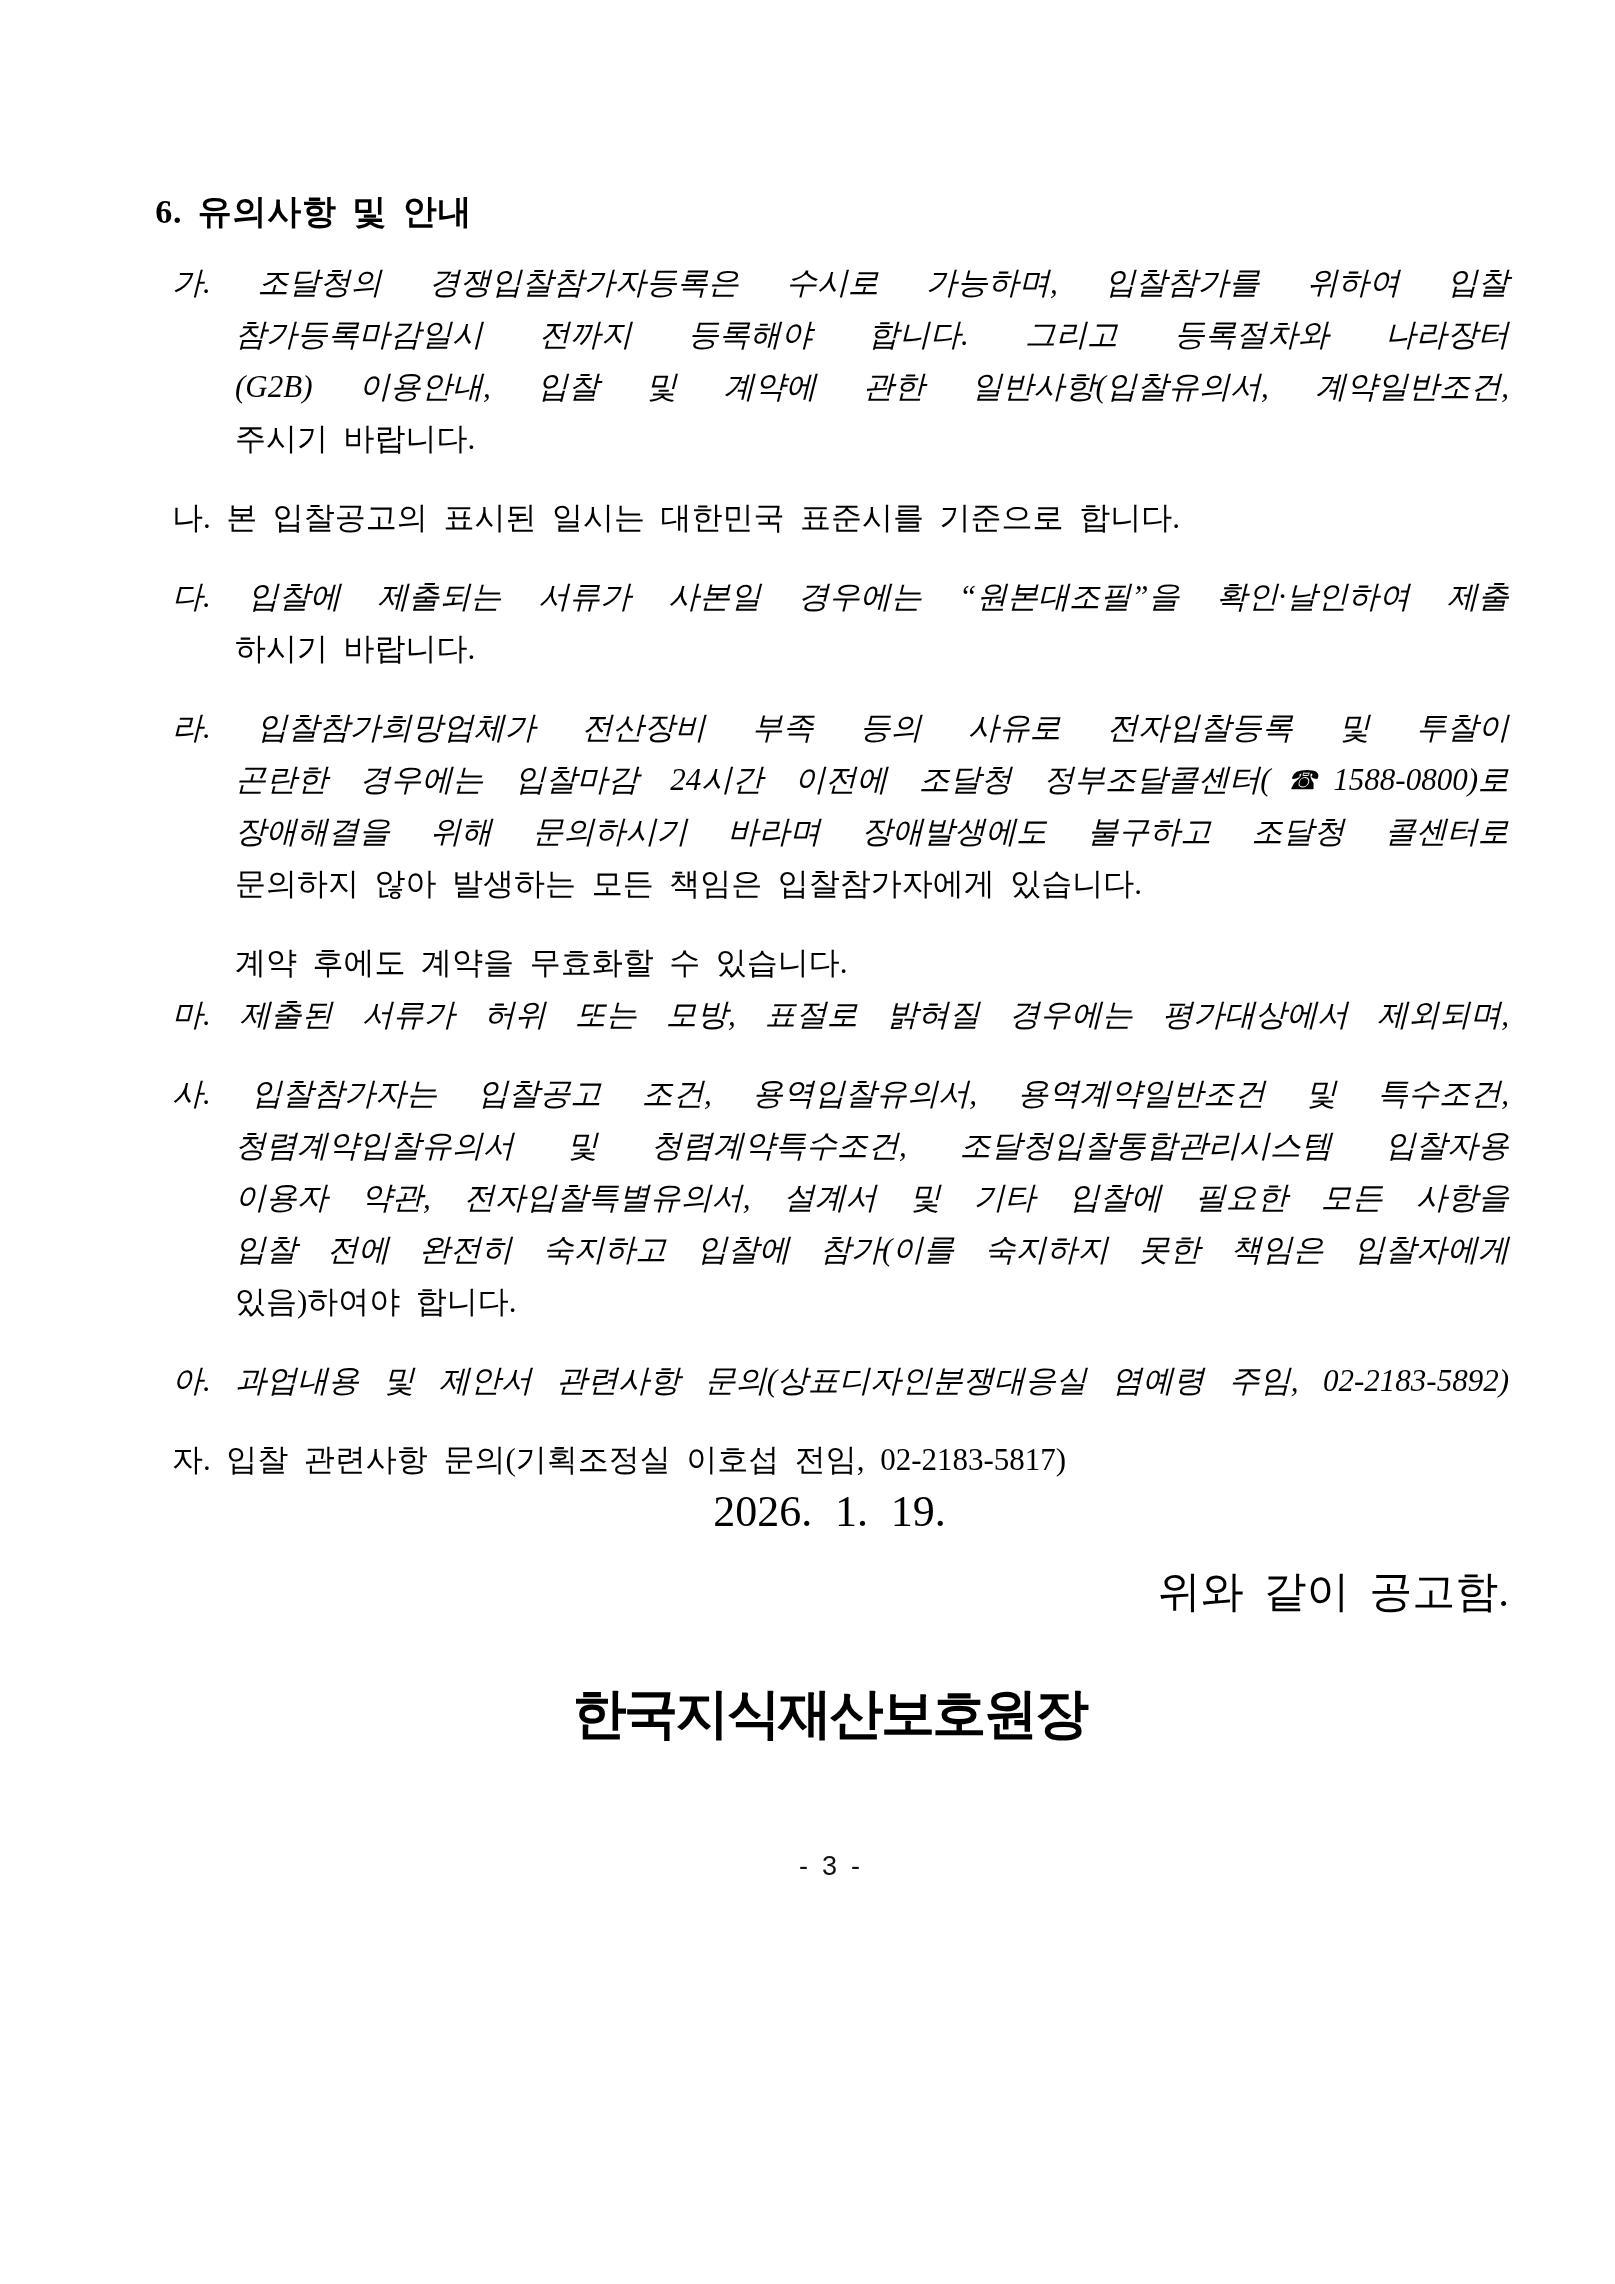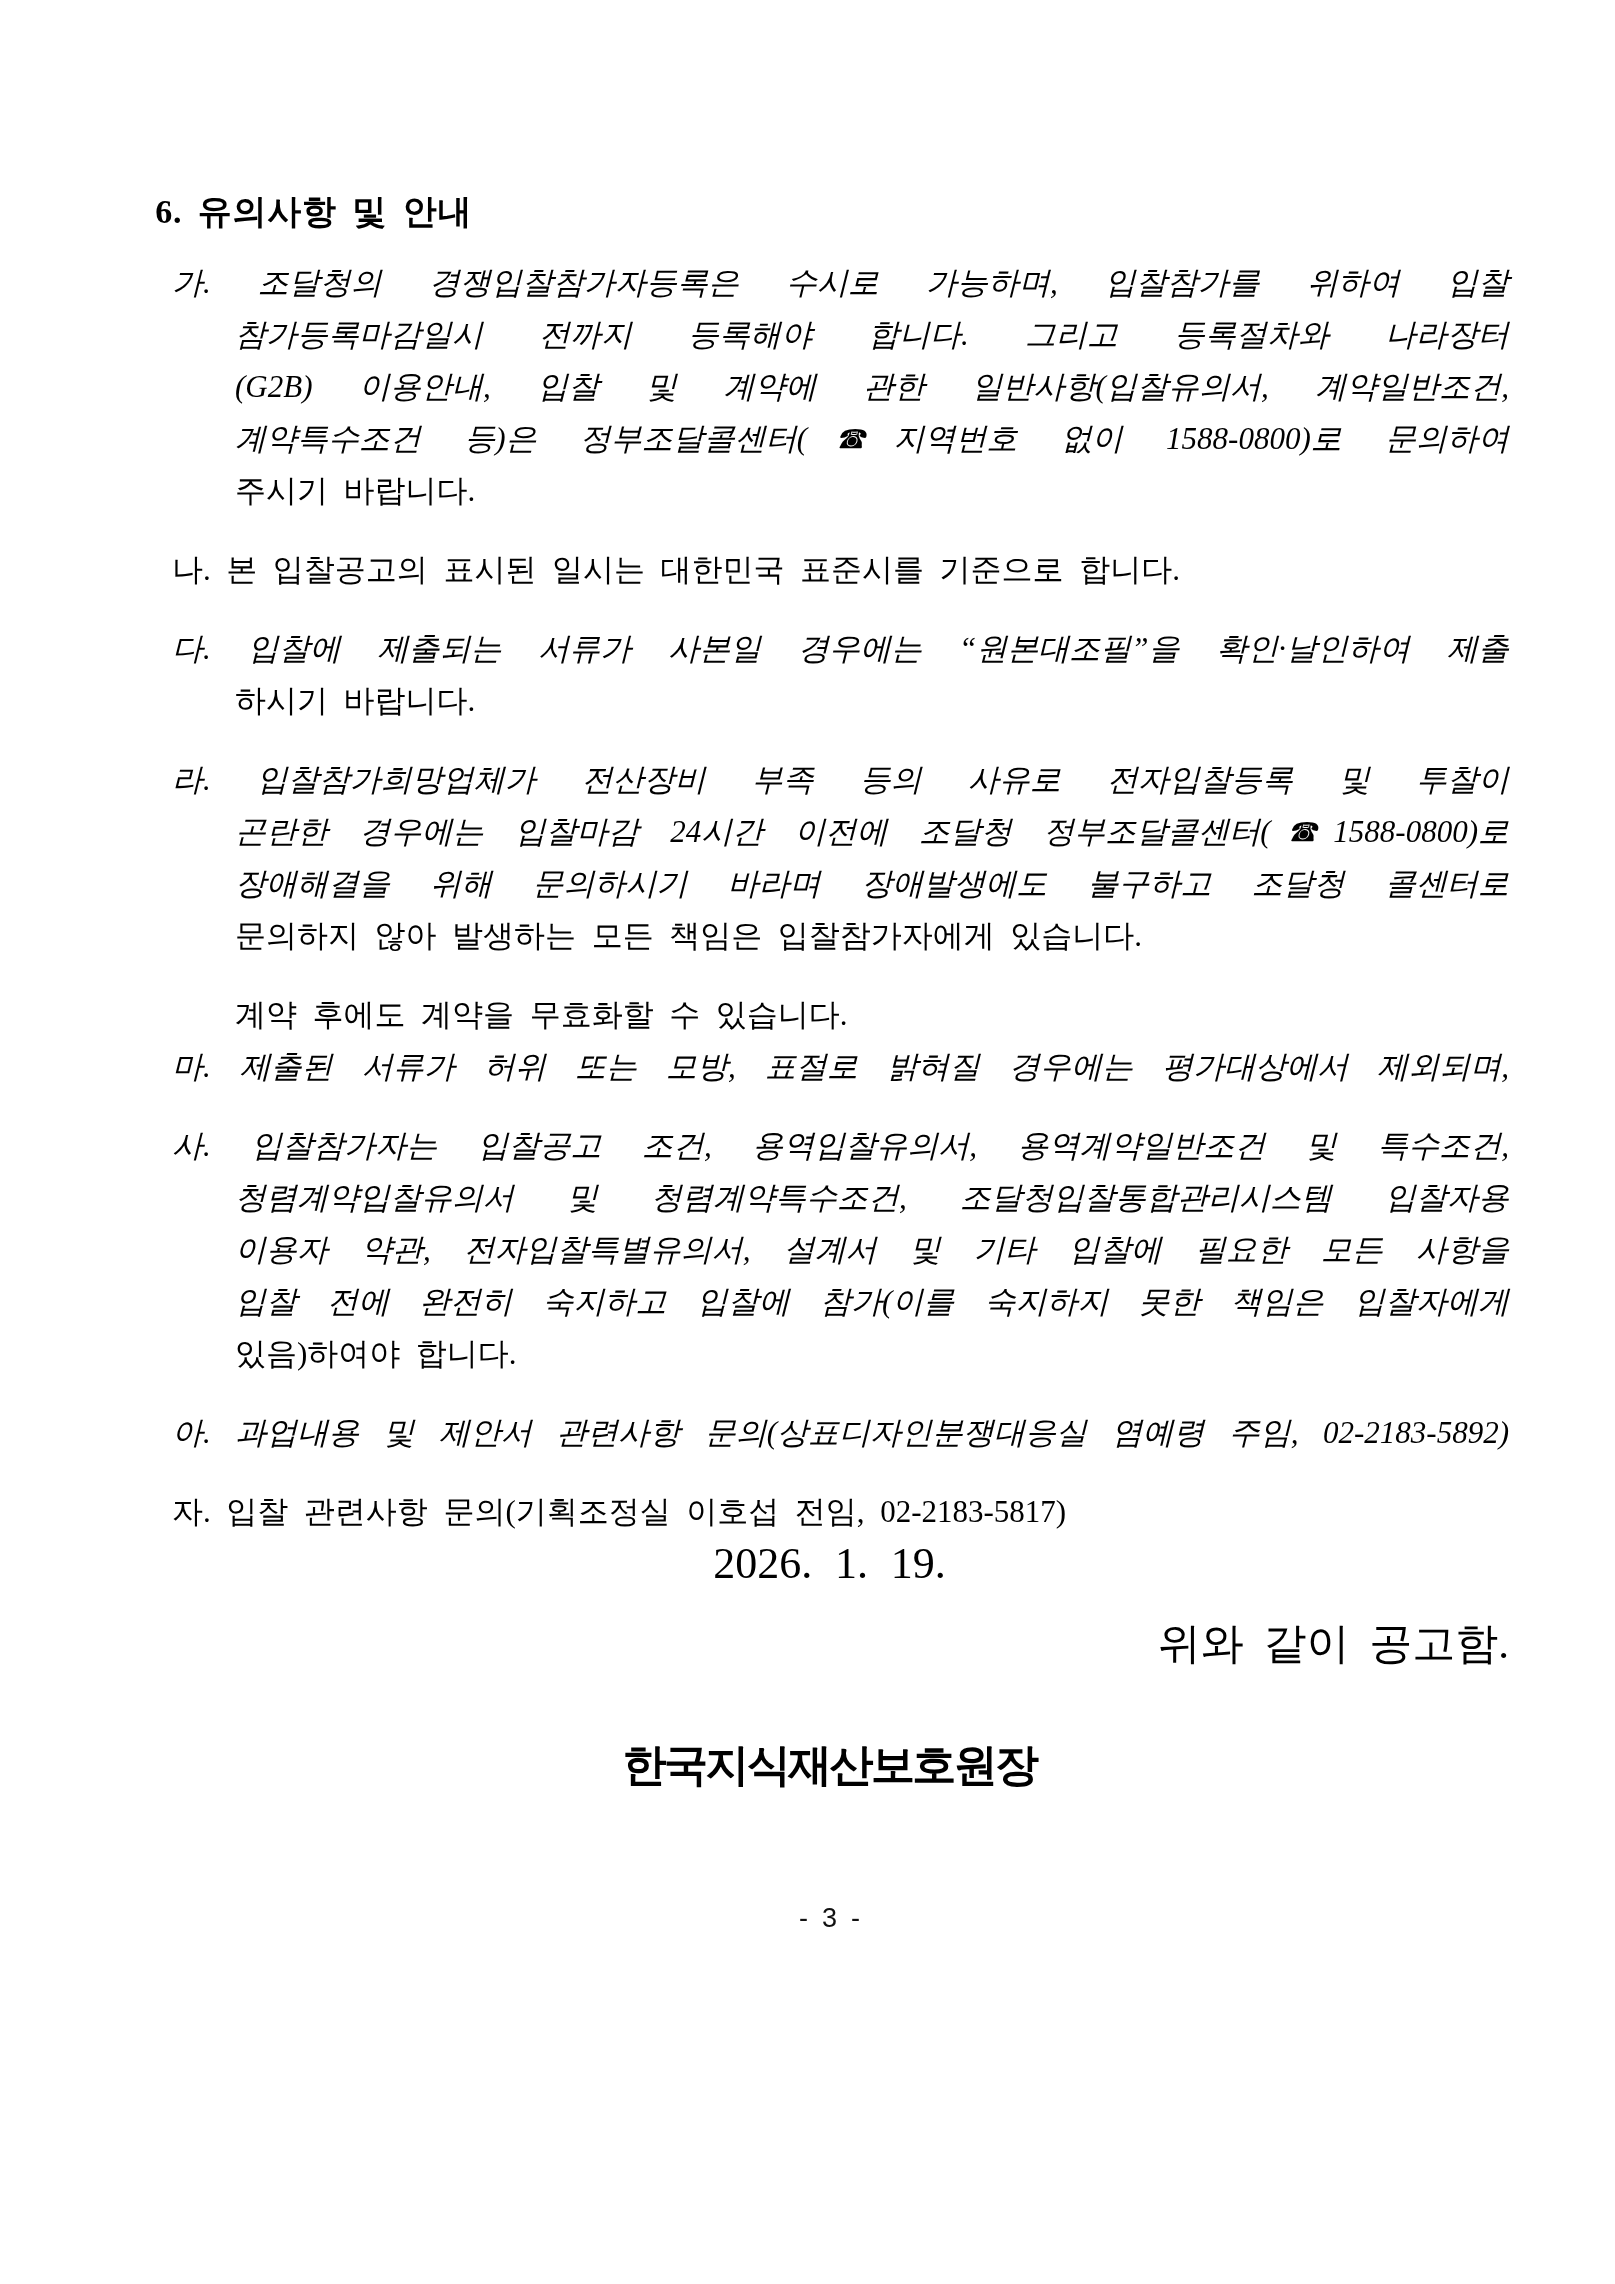--- a/index.html
+++ b/index.html
@@ -57,21 +57,21 @@
   .closing {
     margin-top: 28px;
     text-align: right;
     font-size: 43px;
     line-height: 52px;
     word-spacing: 9px;
   }
   .signer {
     margin-top: 57px;
     text-align: center;
-    font-size: 44px;
+    font-size: 54px;
     line-height: 78px;
     font-weight: 700;
     letter-spacing: -2.6px;
   }
   .footer {
     margin-top: 98px;
     text-align: center;
     font-size: 27px;
     line-height: 31px;
     font-family: "Liberation Sans", "DejaVu Sans", sans-serif;
@@ -85,21 +85,20 @@
 <div class="page">
 
   <div class="heading">6. 유의사항 및 안내</div>
 
   <div class="items">
 
     <div class="item">
       <div class="line first just"><span class="marker">가.</span> <span>조달청의 경쟁입찰참가자등록은 수시로 가능하며, 입찰참가를 위하여 입찰</span></div>
       <div class="line just">참가등록마감일시 전까지 등록해야 합니다. 그리고 등록절차와 나라장터</div>
       <div class="line just">(G2B) 이용안내, 입찰 및 계약에 관한 일반사항(입찰유의서, 계약일반조건,</div>
-      <div class="line just">계약특수조건 등)은 정부조달콜센터(☎지역번호 없이 1588-0800)로 문의하여</div>
       <div class="line">주시기 바랍니다.</div>
     </div>
 
     <div class="item">
       <div class="line first"><span class="marker">나.</span> <span>본 입찰공고의 표시된 일시는 대한민국 표준시를 기준으로 합니다.</span></div>
     </div>
 
     <div class="item">
       <div class="line first just"><span class="marker">다.</span> <span>입찰에 제출되는 서류가 사본일 경우에는 “원본대조필”을 확인·날인하여 제출</span></div>
       <div class="line">하시기 바랍니다.</div>

